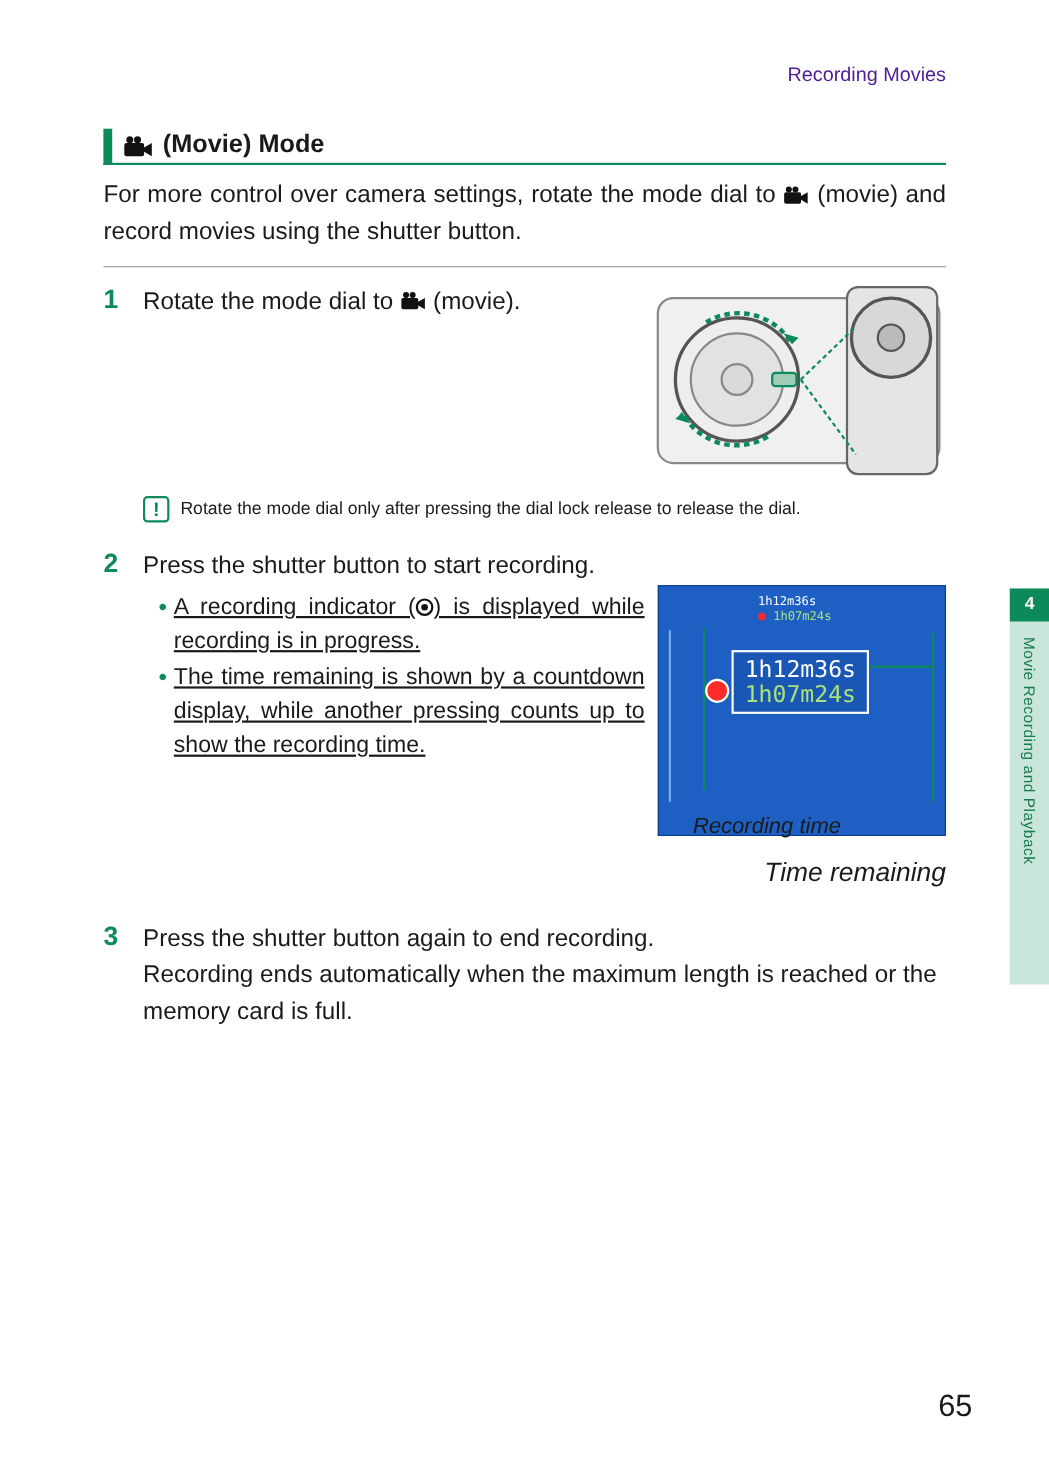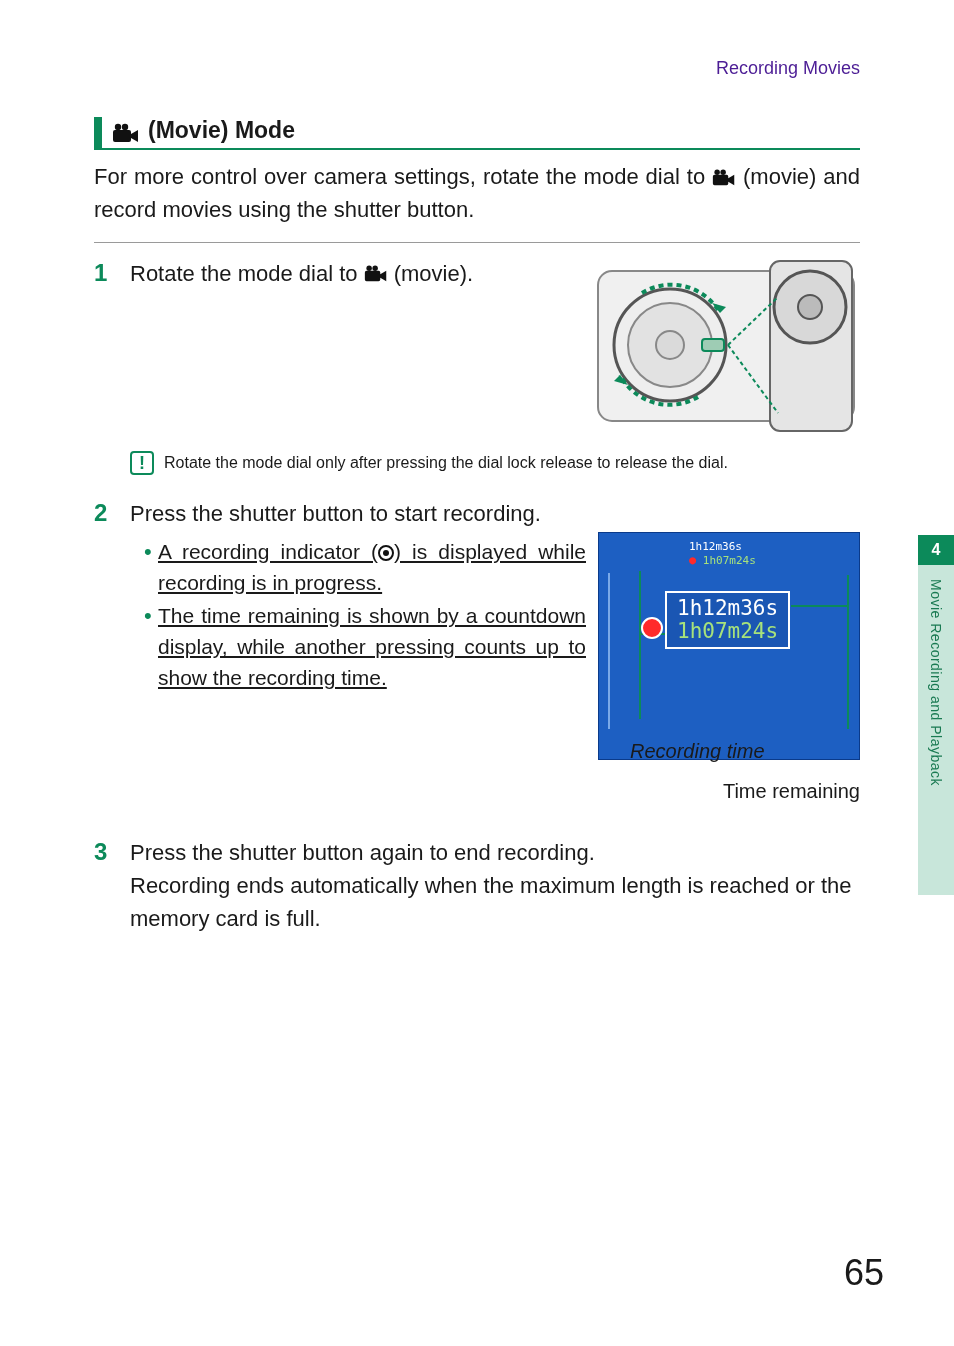--- a/index.html
+++ b/index.html
@@ -165,28 +165,28 @@
   .screen .line-v2 { position: absolute; right: 10px; top: 42px; width: 2px; height: 154px; background: #0c8a5a; }
   .screen .line-h2 { position: absolute; right: 10px; top: 72px; width: 58px; height: 2px; background: #0c8a5a; }
   .screen .side-ruler { position: absolute; left: 5px; top: 40px; width: 10px; bottom: 30px; display: flex; flex-direction: column; align-items: center; }
   .screen .side-ruler .rline { width: 2px; flex: 1; background: #7aa9e8; }
   .fig-label1 {
     position: absolute; top: 204px; left: 32px;
     font-style: italic; font-size: 20px;
   }
   .fig-label2 {
     position: absolute; top: 244px; right: 0;
-    font-size: 20px; text-align: right;
+    font-style: italic; font-size: 24px; text-align: right;
   }
   .step3-spacer { height: 60px; }
   .page-num {
     position: absolute;
     right: 70px;
     bottom: 52px;
-    font-size: 36px;
+    font-size: 28px;
   }
   .rec-glyph {
     display: inline-block; width: 16px; height: 16px;
     border: 2px solid #111; border-radius: 50%;
     position: relative; vertical-align: -2px;
   }
   .rec-glyph::after {
     content: ""; position: absolute; top: 3px; left: 3px;
     width: 6px; height: 6px; background: #111; border-radius: 50%;
   }

